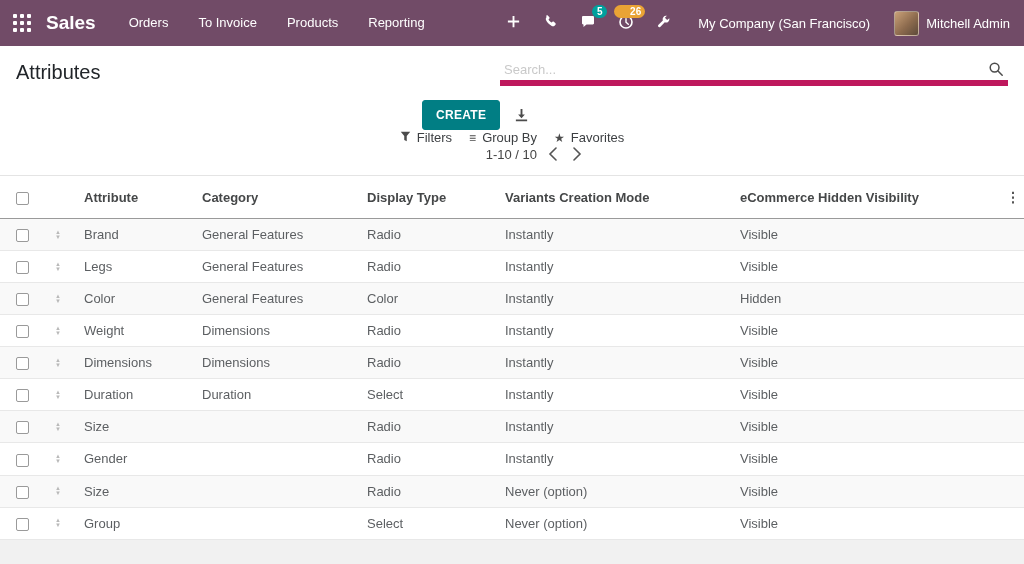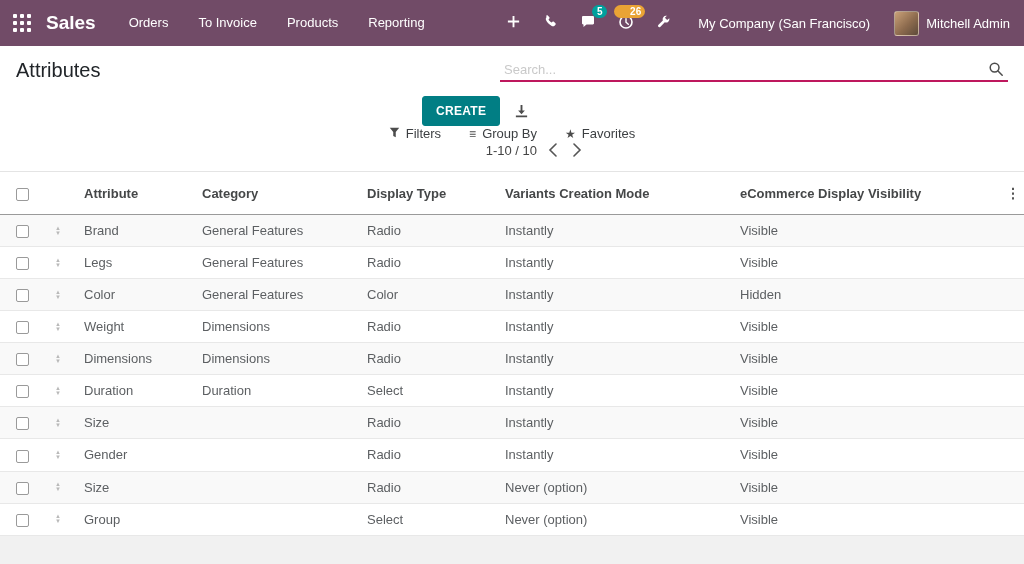--- a/index.html
+++ b/index.html
@@ -22,33 +22,33 @@
   .badge.msg { background:#00A09D; }
   .badge.act { background:#EAA335;padding-left:16px; }
   .company { padding:0 16px; cursor:pointer; }
   .userzone { display:flex; align-items:center; padding:0 14px 0 8px; cursor:pointer; }
   .avatar { width:25px; height:25px; border-radius:3px; margin-right:7px;
     background:linear-gradient(135deg,#c9a178 0%,#8d6b4e 55%,#5d4a3a 100%); border:1px solid rgba(255,255,255,.4); }
 
   
   .pagehead { display:flex; align-items:center; justify-content:space-between; padding:12px 16px 8px 16px; }
   .pagetitle { font-size:20px; color:#212529; }
-  .search { display:flex; align-items:center; width:508px; border-bottom:2px solid #be185d; padding:3px 4px; }
+  .search { display:flex; align-items:center; width:508px; border-bottom:6px solid #be185d; padding:3px 4px; }
   .search input { flex:1; border:none; outline:none; font-size:13px; color:#555; background:transparent; }
   .search input::placeholder { color:#c9c9c9; }
   .search .mag { cursor:pointer; display:flex; }
 
   
   .controls { display:flex; align-items:center; padding:6px 16px 12px 16px;flex-direction:column; }
   .controls .left { display:flex; align-items:center; gap:14px; min-width:180px; }
   .create { background:#017E84; color:#fff; border:1px solid #017E84; border-radius:3px;
     font-size:12px; font-weight:bold; letter-spacing:.3px; padding:7px 13px; cursor:pointer;
     font-family:"Liberation Sans", sans-serif; }
   .exp { cursor:pointer; display:flex; }
-  .controls .middle { flex:1; display:flex; justify-content:center; gap:28px; }
+  .controls .middle { flex:1; display:flex; justify-content:center; gap:17px; }
   .ctl { display:flex; align-items:center; gap:6px; font-size:13px; color:#3c3f42; cursor:pointer; }
   .ctl .glyph { font-size:12px; color:#4c4c4c; }
   .controls .right { display:flex; align-items:center; gap:4px; min-width:150px; justify-content:flex-end; }
   .pagercount { font-size:13px; color:#444; margin-right:2px; }
   .pgbtn { cursor:pointer; display:flex; padding:2px 5px; }
 
   
   table { width:100%; border-collapse:collapse; font-size:13px; table-layout:fixed; }
   thead th { text-align:left; font-weight:bold; color:#454748; padding:13px 8px;
     border-top:1px solid #e4e4e4; border-bottom:1px solid #9a9a9a; background:#fff; white-space:nowrap; }
@@ -205,21 +205,21 @@
       <col class="c-opt">
   </colgroup>
   <thead>
     <tr>
       <th style="padding-left:16px;"><span class="cb"></span></th>
       <th></th>
       <th>Attribute</th>
       <th>Category</th>
       <th>Display Type</th>
       <th>Variants Creation Mode</th>
-      <th>eCommerce Display Visibility</th>
+      <th>eCommerce Hidden Visibility</th>
       <th class="dots">⋮</th>
     </tr>
   </thead>
   <tbody id="rows">
   <tr>
     <td style="padding-left:16px;"><span class="cb"></span></td>
     <td>
       <span class="handle">
         <span>▲</span>
             <span>▼</span>

